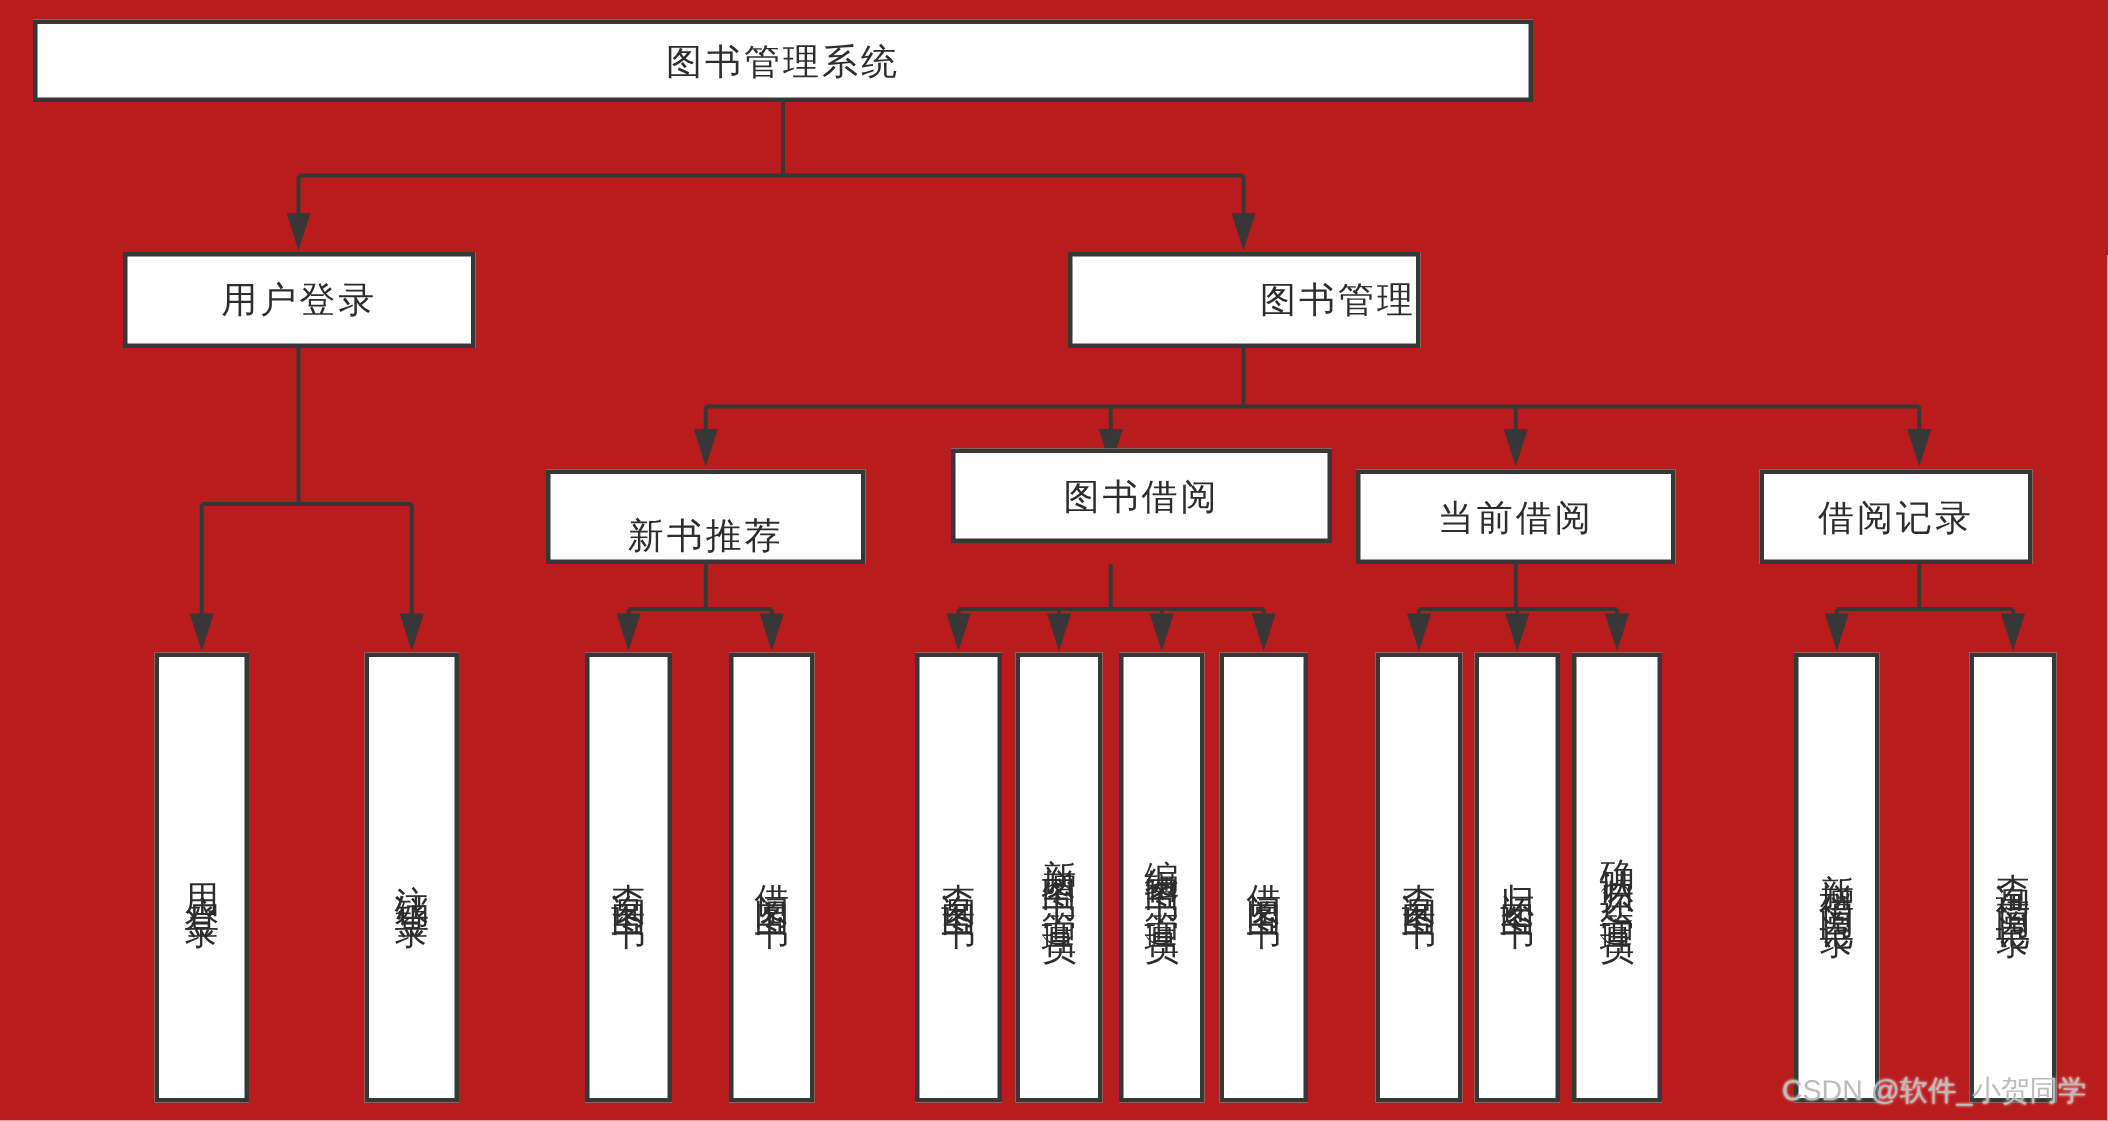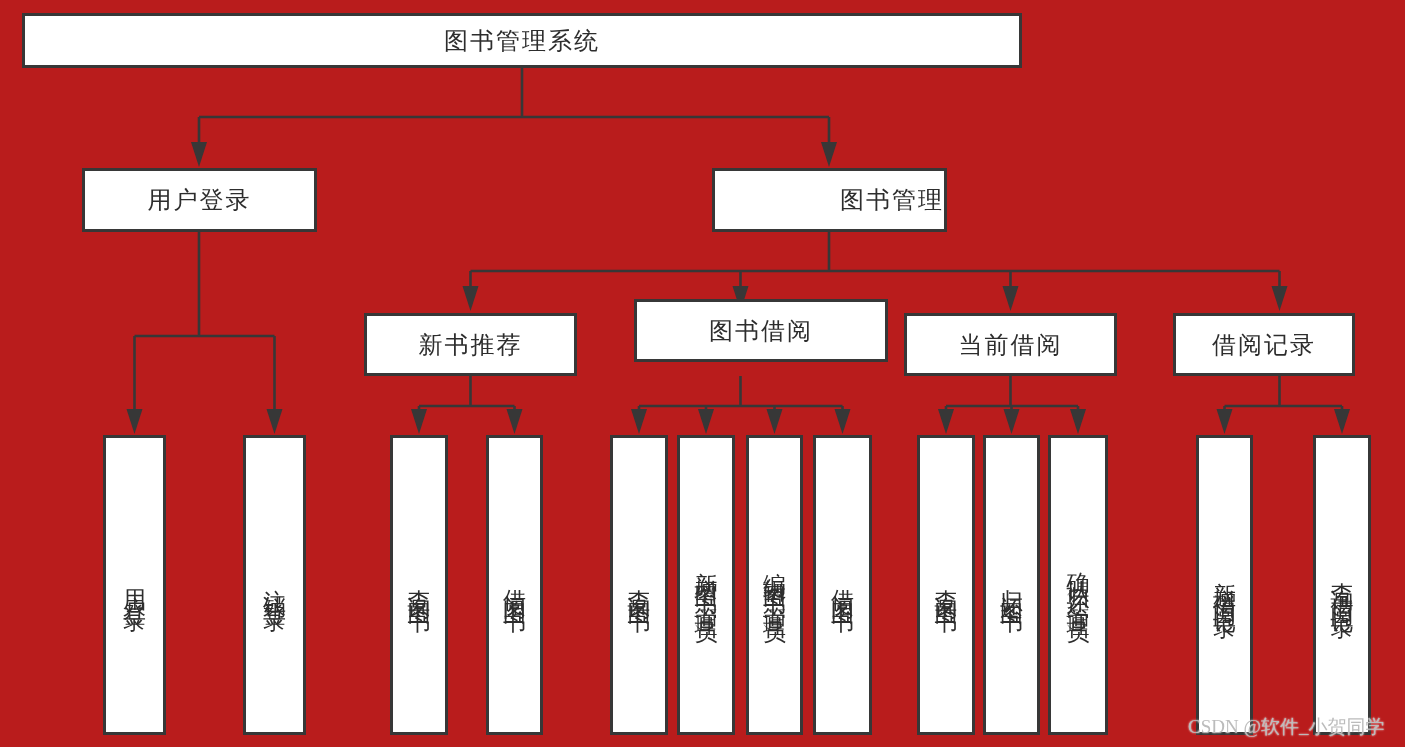--- a/index.html
+++ b/index.html
@@ -58,21 +58,20 @@
   }
   #watermark {
     position: absolute;
     left: 1188px;
     top: 714px;
     font-size: 19px;
     color: #bcbcbc;
     white-space: nowrap;
     text-shadow: 0 0 2px #ffffff;
     z-index: 5;
-    font-family: Liberation Serif, serif;
   }
 </style>
 </head>
 <body>
 
 <div id="canvas">
 
   <svg id="wires" viewBox="0 0 1405 747" xmlns="http://www.w3.org/2000/svg">
     <g stroke="#373737" stroke-width="2.6" fill="none">
 
@@ -124,21 +123,21 @@
     <span class="hlabel">图书管理系统</span>
   </div>
 
   <div class="node" style="left:82px; top:168px; width:235px; height:64px;">
     <span class="hlabel">用户登录</span>
   </div>
   <div class="node" style="left:712px; top:168px; width:235px; height:64px;justify-content:flex-end;">
     <span class="hlabel">图书管理</span>
   </div>
 
-  <div class="node" style="left:364px; top:313px; width:213px; height:63px;">
+  <div class="node" style="left:364px; top:313px; width:213px; height:63px;align-items:flex-end;">
     <span class="hlabel">新书推荐</span>
   </div>
   <div class="node" style="left:634px; top:299px; width:254px; height:63px;">
     <span class="hlabel">图书借阅</span>
   </div>
   <div class="node" style="left:904px; top:313px; width:213px; height:63px;">
     <span class="hlabel">当前借阅</span>
   </div>
   <div class="node" style="left:1173px; top:313px; width:182px; height:63px;">
     <span class="hlabel">借阅记录</span>

